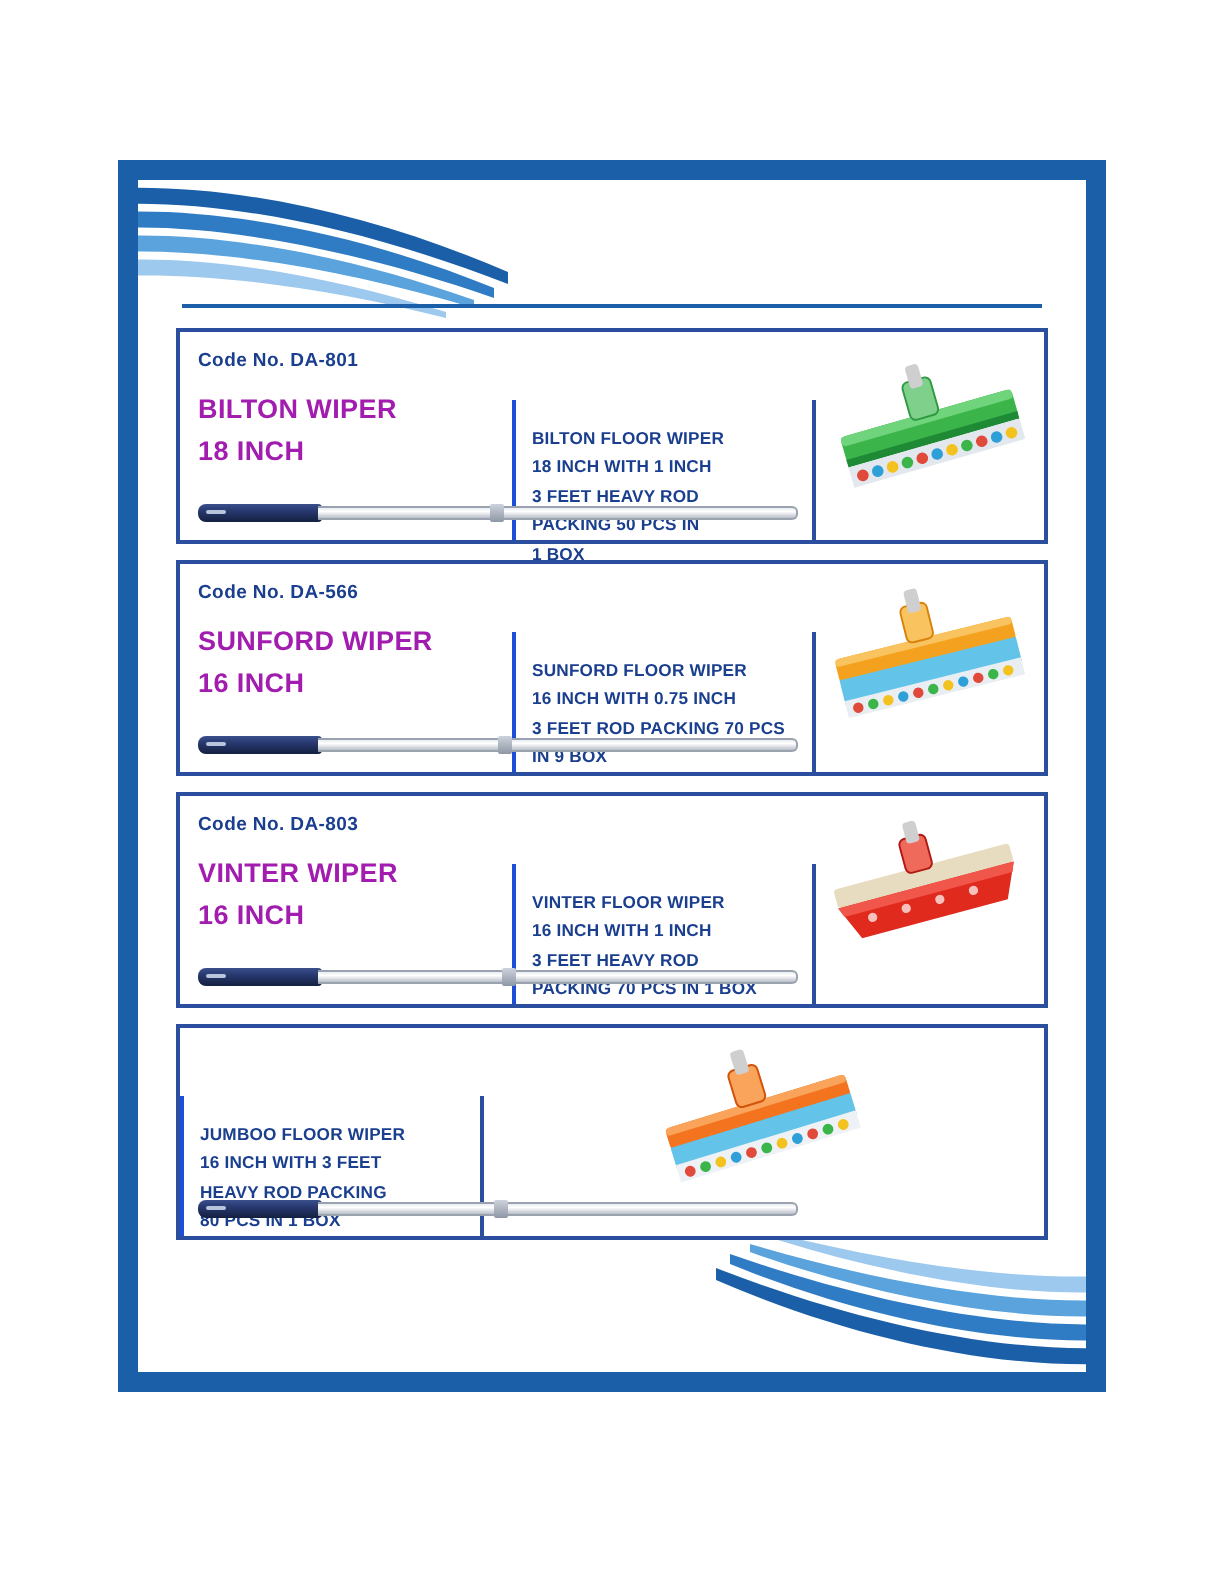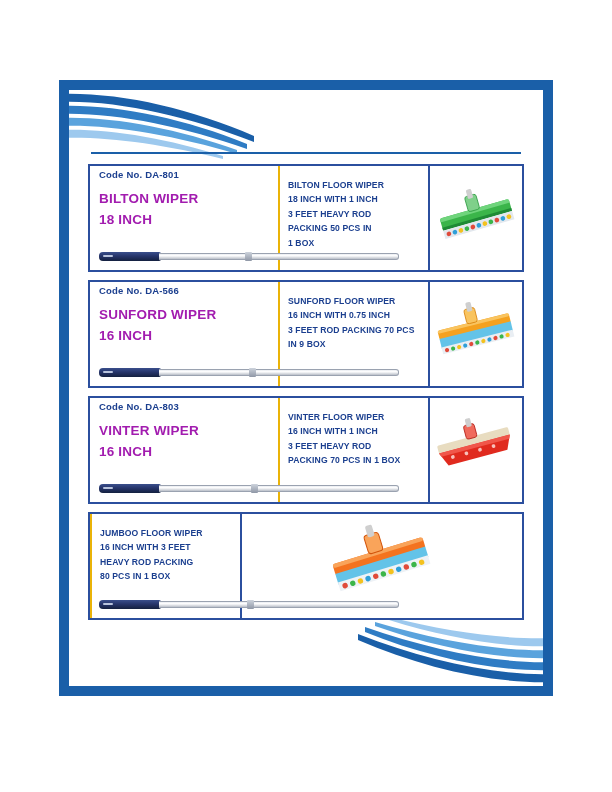--- a/index.html
+++ b/index.html
@@ -97,23 +97,23 @@
     position: relative;
     border: 2px solid #2b4f9e;
     height: 108px;
     margin-bottom: 8px;
     box-sizing: border-box;
     background: #ffffff;
     display: flex;
   }
 
   .card-left {
-    width: 188px;
-    box-sizing: border-box;
-    padding: 3px 0 0 9px;
+    width: 166px;
+    box-sizing: border-box;
+    padding: 9px 0 0 9px;
     position: relative;
     border-radius: 8px;
   }
 
   .code-line {
     font-size: 9.5px;
     font-weight: bold;
     color: #1b3f8f;
     letter-spacing: 0.2px;
     margin-bottom: 9px;
@@ -124,22 +124,23 @@
     font-weight: bold;
     color: #a21caf;
     line-height: 1.55;
     letter-spacing: 0.2px;
   }
 
   .card-mid {
     width: 152px;
     box-sizing: border-box;
     padding: 12px 8px 0 8px;
-    border-left: 2px solid #eab308;
+    border-left: 2px solid #1d4ed8;
     border-right: 2px solid #2b4f9e;
+    margin-top: 34px;
   }
 
   .desc-line {
     font-size: 8.6px;
     font-weight: bold;
     color: #1b3f8f;
     line-height: 1.68;
     letter-spacing: 0.1px;
   }
 

